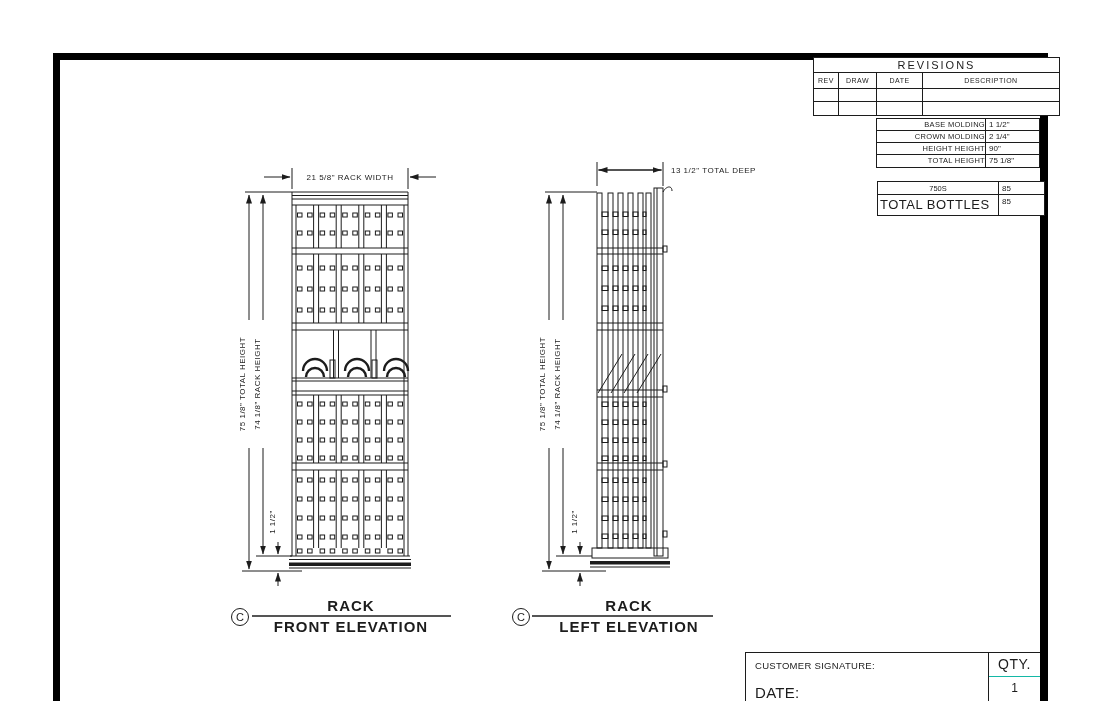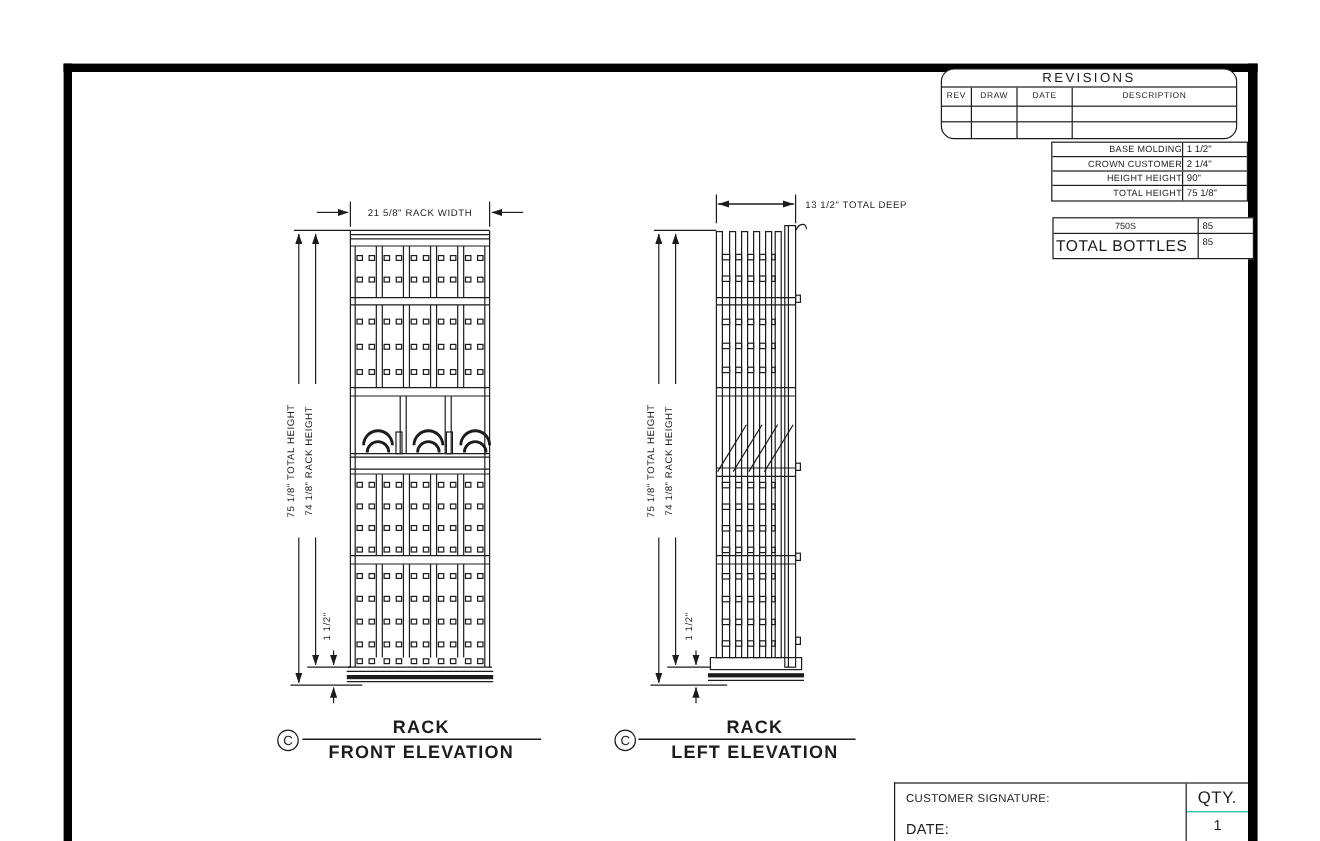--- a/index.html
+++ b/index.html
@@ -38,21 +38,21 @@
   .bot-row { display:grid; grid-template-columns:120px 1fr; border-bottom:1px solid #1c1c1c; }
   .bot-row:last-child { border-bottom:none; }
   .bot-small { font-size:7.5px; text-align:center; line-height:13px; }
   .bot-big { font-size:13px; line-height:19px; letter-spacing:0.5px; padding-left:2px; white-space:nowrap; }
   .bot-val { font-size:8px; line-height:13px; padding-left:3px; border-left:1px solid #1c1c1c; }
 
   
   #sig-block { left:745px; top:652px; width:295px; height:49px; border-right:none; border-bottom:none; display:flex; }
   .sig-left { width:243px; border-right:1px solid #1c1c1c; padding:7px 0 0 9px; }
   .sig-left .line1 { font-size:9.5px; letter-spacing:0.3px; }
-  .sig-left .line2 { font-size:12px; letter-spacing:0.3px; margin-top:13px; }
+  .sig-left .line2 { font-size:15px; letter-spacing:0.3px; margin-top:13px; }
   .sig-right { flex:1; text-align:center; }
   .qty-label { font-size:14px; letter-spacing:0.5px; line-height:23px; border-bottom:1px solid #14b8a6; }
   .qty-value { font-size:12px; line-height:22px; }
 </style>
 </head>
 <body>
 
 <div class="sheet">
 
   <div id="border-top" class="border-bar"></div>
@@ -447,21 +447,21 @@
     </g>
     <g>
       <circle cx="521" cy="617" r="8.5"></circle>
       <text class="mark-text" x="521" y="621" text-anchor="middle">C</text>
       <text class="title-text" x="629" y="611" text-anchor="middle">RACK</text>
       <line x1="532" y1="616" x2="713" y2="616" style="stroke-width:1.3"></line>
       <text class="title-text" x="629" y="632" text-anchor="middle">LEFT ELEVATION</text>
     </g>
   </svg>
 
-  <div class="cadbox" style="left:784px; top:57px; width:247px;border-radius:11px;">
+  <div class="cadbox" style="left:813px; top:57px; width:247px;">
     <div class="rev-title">REVISIONS</div>
     <div class="rev-grid">
       <div class="rev-head">REV</div>
       <div class="rev-head">DRAW</div>
       <div class="rev-head">DATE</div>
       <div class="rev-head">DESCRIPTION</div>
       <div class="rev-empty"></div>
       <div class="rev-empty"></div>
       <div class="rev-empty"></div>
       <div class="rev-empty"></div>
@@ -471,21 +471,21 @@
       <div class="rev-empty" style="border-bottom:none"></div>
     </div>
   </div>
 
   <div class="cadbox" style="left:876px; top:118px; width:164px;">
     <div class="spec-row">
       <div class="spec-label">BASE MOLDING</div>
       <div class="spec-value">1 1/2"</div>
     </div>
     <div class="spec-row">
-      <div class="spec-label">CROWN CUSTOMER</div>
+      <div class="spec-label">CROWN MOLDING</div>
       <div class="spec-value">2 1/4"</div>
     </div>
     <div class="spec-row">
       <div class="spec-label">HEIGHT HEIGHT</div>
       <div class="spec-value">90"</div>
     </div>
     <div class="spec-row">
       <div class="spec-label">TOTAL HEIGHT</div>
       <div class="spec-value">75 1/8"</div>
     </div>

